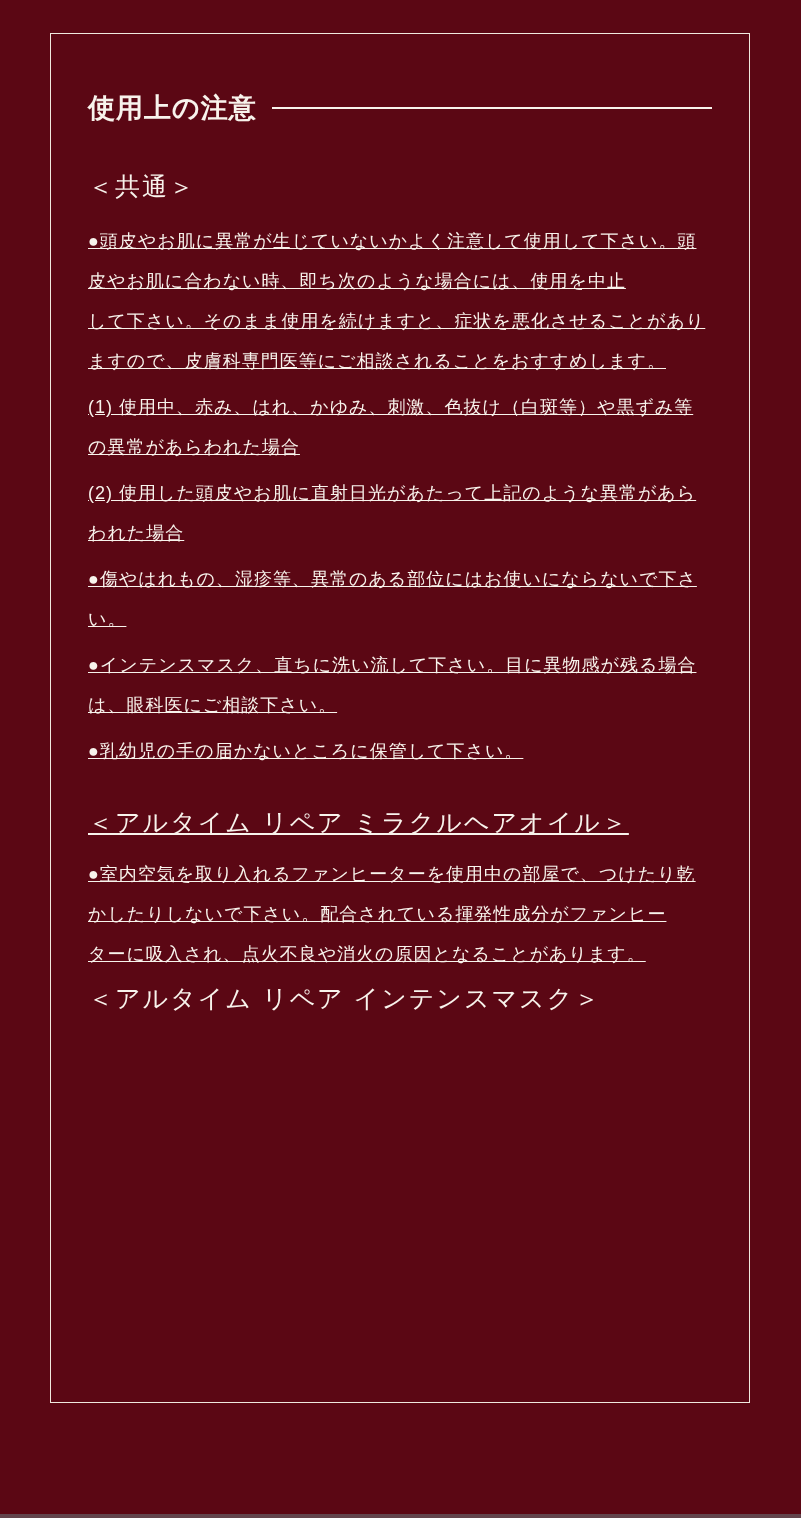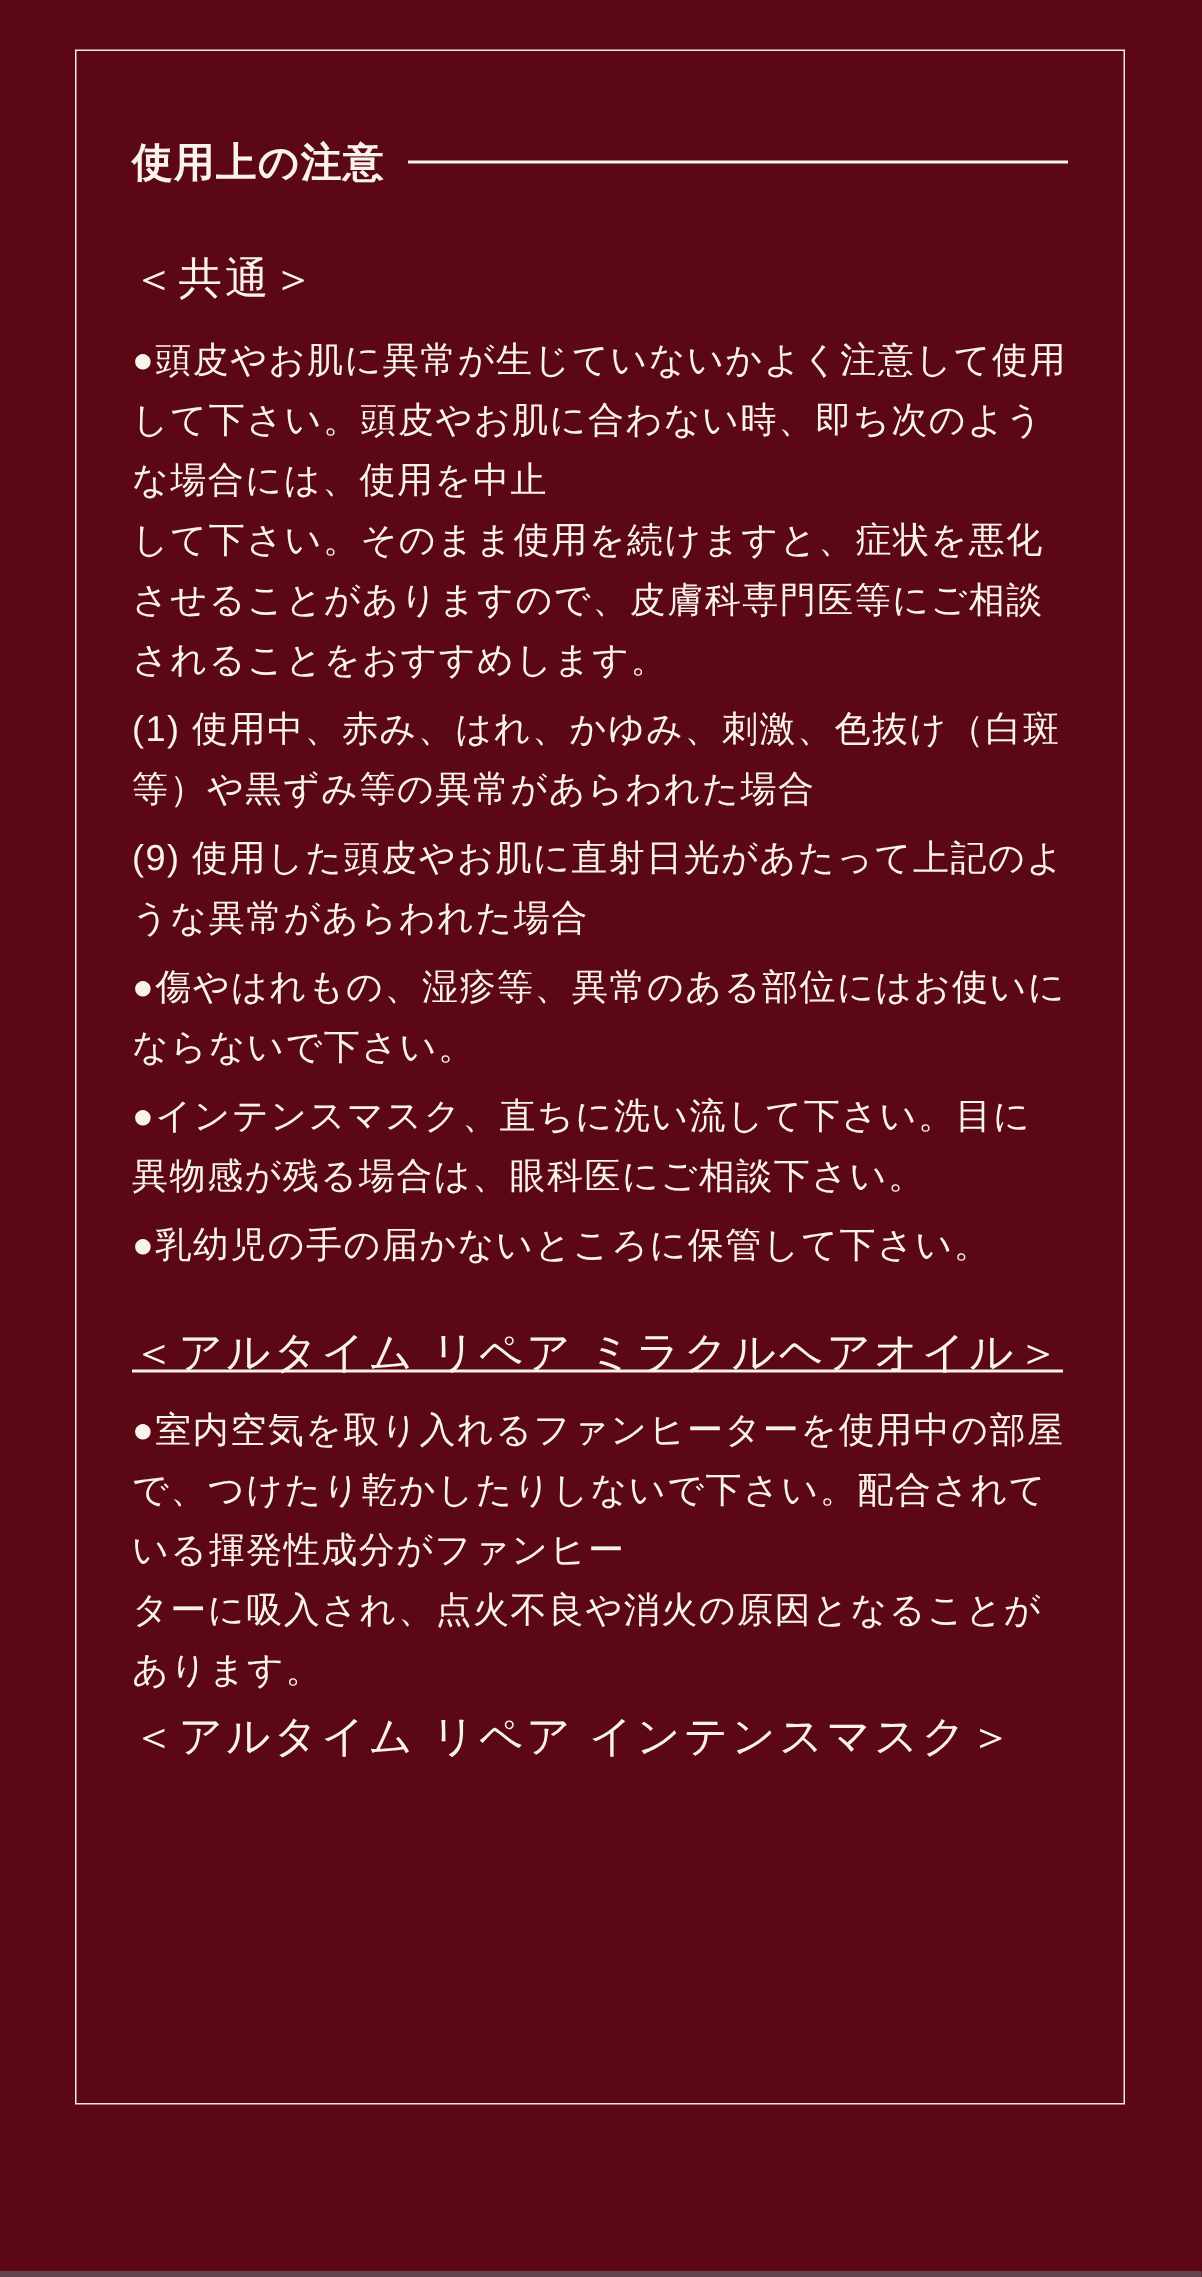--- a/index.html
+++ b/index.html
@@ -38,38 +38,39 @@
     letter-spacing: 1px;
     line-height: 36px;
     white-space: nowrap;
   }
   .title-rule {
     flex: 1;
     height: 2px;
     background: #f8f3ec;
   }
   .section-heading {
-    font-size: 29px;
+    font-size: 25px;
     font-weight: normal;
     letter-spacing: 2px;
     line-height: 36px;
     margin: 0 0 17px 0;
   }
   .section-common .section-heading { margin-bottom: 17px; }
   .section-hair-oil { margin-top: 33px; }
   .section-hair-oil .section-heading { margin-bottom: 14px; text-decoration: underline; }
   .section-intense-mask { }
   .section-intense-mask .section-heading { margin-bottom: 4px; }
   .para {
-    font-size: 24px;
+    font-size: 18px;
     line-height: 40px;
     letter-spacing: 1px;
     margin: 0 0 6px 0;
     white-space: pre-line;
     overflow-wrap: anywhere;
+    text-decoration: underline;
   }
   .bottom-edge {
     position: absolute;
     left: 0;
     bottom: 0;
     width: 801px;
     height: 4px;
     background: #63444c;
   }
 </style>
@@ -81,21 +82,21 @@
   <div class="title-row">
     <span class="page-title">使用上の注意</span>
     <span class="title-rule"></span>
   </div>
 
   <div class="section section-common">
     <div class="section-heading">＜共通＞</div>
     <p class="para">●頭皮やお肌に異常が生じていないかよく注意して使用して下さい。頭皮やお肌に合わない時、即ち次のような場合には、使用を中止
 して下さい。そのまま使用を続けますと、症状を悪化させることがありますので、皮膚科専門医等にご相談されることをおすすめします。</p>
     <p class="para">(1) 使用中、赤み、はれ、かゆみ、刺激、色抜け（白斑等）や黒ずみ等の異常があらわれた場合</p>
-    <p class="para">(9) 使用した頭皮やお肌に直射日光があたって上記のような異常があらわれた場合</p>
+    <p class="para">(2) 使用した頭皮やお肌に直射日光があたって上記のような異常があらわれた場合</p>
     <p class="para">●傷やはれもの、湿疹等、異常のある部位にはお使いにならないで下さい。</p>
     <p class="para">●インテンスマスク、直ちに洗い流して下さい。目に異物感が残る場合は、眼科医にご相談下さい。</p>
     <p class="para">●乳幼児の手の届かないところに保管して下さい。</p>
   </div>
 
   <div class="section section-hair-oil">
     <div class="section-heading">＜アルタイム リペア ミラクルヘアオイル＞</div>
     <p class="para">●室内空気を取り入れるファンヒーターを使用中の部屋で、つけたり乾かしたりしないで下さい。配合されている揮発性成分がファンヒー
 ターに吸入され、点火不良や消火の原因となることがあります。</p>
   </div>

